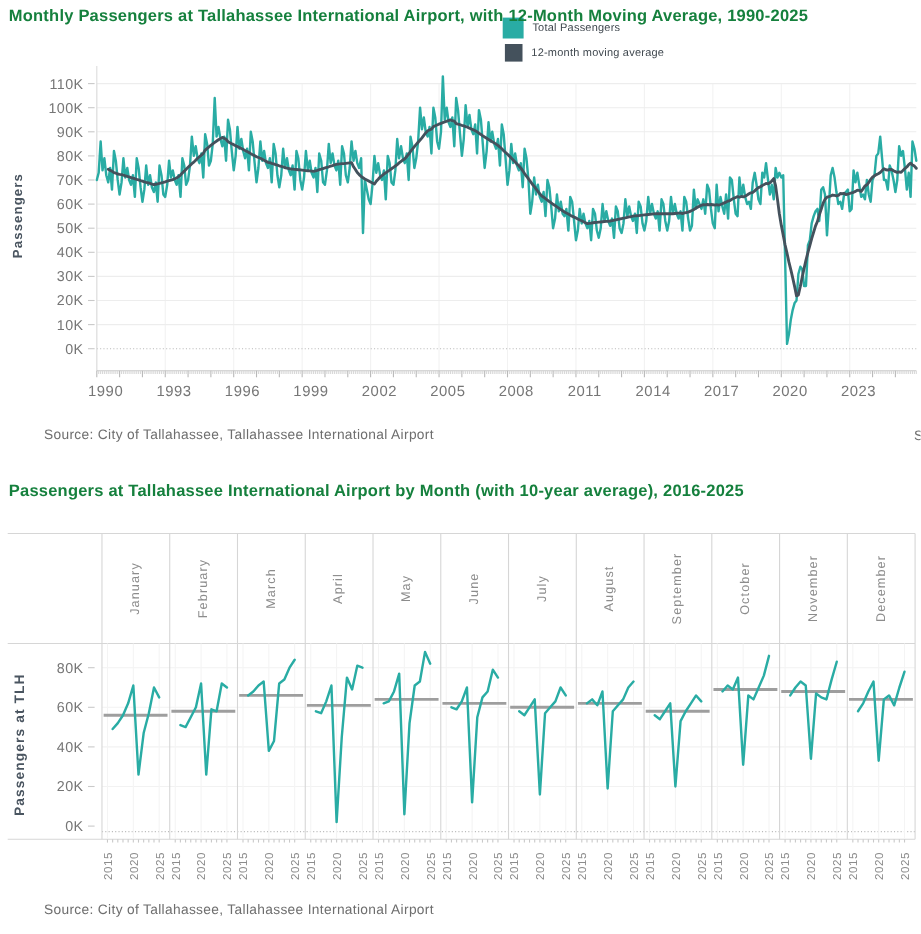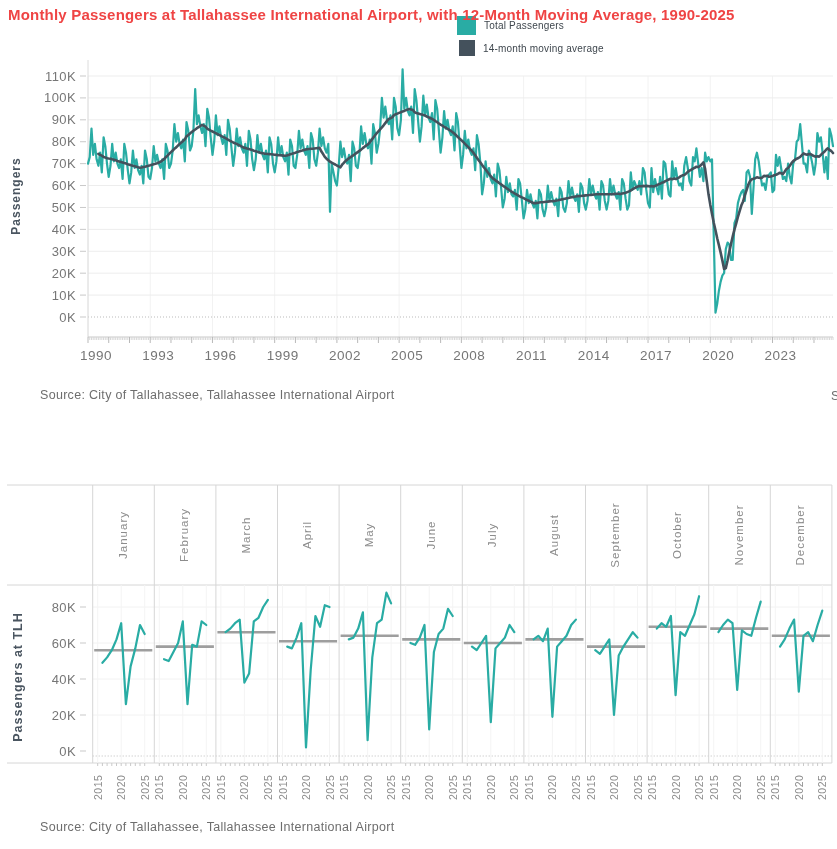--- a/index.html
+++ b/index.html
@@ -1,18 +1,18 @@
 <!DOCTYPE html>
 <html><head>
 <meta charset="utf-8">
 <style>
   html,body{margin:0;padding:0;background:#ffffff;}
   .wrap{position:relative;width:837px;height:849px;background:#fff;overflow:hidden;
         font-family:"Liberation Sans", sans-serif;}
-  .viz-title{position:absolute;left:8px;font-weight:bold;font-size:15px;color:#ef4444;
+  .viz-title{position:absolute;left:8px;font-weight:bold;font-size:15px;color:#15803d;
              letter-spacing:.2px;z-index:3;white-space:nowrap;}
   .legend{position:absolute;left:457px;top:16px;z-index:2;}
   .legend-row{display:flex;align-items:center;margin-bottom:5px;cursor:default;}
   .swatch{display:inline-block;margin-right:8px;}
   .swatch.s1{width:19px;height:19px;}
   .swatch.s2{width:16px;height:16px;margin-left:2px;}
   .legend-label{font-size:10px;color:#3f474e;letter-spacing:.2px;white-space:nowrap;}
   .src{position:absolute;left:8px;font-size:12.5px;color:#6e6e6e;letter-spacing:.3px;white-space:nowrap;margin-left:32px;}
   .edge-frag{position:absolute;left:831px;top:389px;font-size:12.5px;color:#6e6e6e;}
   svg{position:absolute;left:0;overflow:visible;}
@@ -25,21 +25,21 @@
 
   <div class="viz-title" style="top:6px;">Monthly Passengers at Tallahassee International Airport, with 12-Month Moving Average, 1990-2025</div>
 
   <div class="legend">
     <div class="legend-row">
       <span class="swatch s1" style="background: rgb(41, 172, 164);"></span>
       <span class="legend-label">Total Passengers</span>
     </div>
     <div class="legend-row">
       <span class="swatch s2" style="background: rgb(68, 81, 92);"></span>
-      <span class="legend-label">14-month moving average</span>
+      <span class="legend-label">12-month moving average</span>
     </div>
   </div>
 
   <svg id="c1" width="837" height="335" style="top:55px;">
       <line x1="88" y1="21" x2="88" y2="282" stroke="#F2F2F2" stroke-width="1"></line>
       <line x1="150.22737819025522" y1="21" x2="150.22737819025522" y2="282" stroke="#F2F2F2" stroke-width="1"></line>
       <line x1="212.45475638051045" y1="21" x2="212.45475638051045" y2="282" stroke="#F2F2F2" stroke-width="1"></line>
       <line x1="274.6821345707657" y1="21" x2="274.6821345707657" y2="282" stroke="#F2F2F2" stroke-width="1"></line>
       <line x1="336.9095127610209" y1="21" x2="336.9095127610209" y2="282" stroke="#F2F2F2" stroke-width="1"></line>
       <line x1="399.1368909512761" y1="21" x2="399.1368909512761" y2="282" stroke="#F2F2F2" stroke-width="1"></line>
@@ -532,20 +532,21 @@
       <text x="718.2737819025522" y="305" fill="#767676" font-size="13.5" text-anchor="middle" letter-spacing=".5">2020</text>
       <text x="780.5011600928075" y="305" fill="#767676" font-size="13.5" text-anchor="middle" letter-spacing=".5">2023</text>
       <text fill="#4a5560" font-size="12" text-anchor="middle" font-weight="bold" letter-spacing="1" transform="translate(20,141) rotate(-90)">Passengers</text>
       <polyline points="88.0,108.6 89.7,102.1 91.5,73.6 93.2,99.9 94.9,88.9 96.6,104.3 98.4,110.8 100.1,97.7 101.8,117.4 103.6,82.3 105.3,91.1 107.0,108.6 108.7,121.8 110.5,110.8 112.2,88.9 113.9,106.4 115.7,97.7 117.4,108.6 119.1,113.0 120.8,104.3 122.6,124.0 124.3,88.9 126.0,97.7 127.8,115.2 129.5,128.4 131.2,117.4 132.9,95.5 134.7,113.0 136.4,104.3 138.1,115.2 139.9,119.6 141.6,110.8 143.3,128.4 145.0,95.5 146.8,104.3 148.5,121.8 150.2,124.0 152.0,113.0 153.7,91.1 155.4,106.4 157.1,99.9 158.9,108.6 160.6,113.0 162.3,104.3 164.1,124.0 165.8,88.9 167.5,95.5 169.2,113.0 171.0,108.6 172.7,95.5 174.4,69.2 176.2,86.7 177.9,78.0 179.6,88.9 181.3,93.3 183.1,84.5 184.8,106.4 186.5,67.0 188.3,75.8 190.0,95.5 191.7,91.1 193.4,75.8 195.2,34.1 196.9,69.2 198.6,60.4 200.4,71.4 202.1,78.0 203.8,69.2 205.5,91.1 207.3,53.9 209.0,62.6 210.7,82.3 212.5,99.9 214.2,86.7 215.9,60.4 217.6,80.2 219.4,71.4 221.1,82.3 222.8,88.9 224.6,80.2 226.3,99.9 228.0,64.8 229.7,73.6 231.5,93.3 233.2,110.8 234.9,97.7 236.7,73.6 238.4,91.1 240.1,82.3 241.8,93.3 243.6,97.7 245.3,88.9 247.0,110.8 248.8,75.8 250.5,84.5 252.2,104.3 253.9,115.2 255.7,104.3 257.4,80.2 259.1,97.7 260.9,88.9 262.6,99.9 264.3,104.3 266.0,95.5 267.8,117.4 269.5,82.3 271.2,88.9 273.0,108.6 274.7,117.4 276.4,106.4 278.1,82.3 279.9,99.9 281.6,91.1 283.3,102.1 285.1,106.4 286.8,97.7 288.5,119.6 290.2,84.5 292.0,91.1 293.7,110.8 295.4,113.0 297.2,99.9 298.9,75.8 300.6,93.3 302.3,84.5 304.1,95.5 305.8,99.9 307.5,91.1 309.3,113.0 311.0,78.0 312.7,84.5 314.4,104.3 316.2,110.8 317.9,97.7 319.6,73.6 321.4,91.1 323.1,82.3 324.8,93.3 326.5,97.7 328.3,88.9 330.0,156.8 331.7,108.6 333.5,117.4 335.2,126.2 336.9,130.5 338.6,113.0 340.4,86.7 342.1,102.1 343.8,93.3 345.6,104.3 347.3,108.6 349.0,99.9 350.7,126.2 352.5,86.7 354.2,93.3 355.9,110.8 357.7,113.0 359.4,99.9 361.1,71.4 362.8,88.9 364.6,78.0 366.3,88.9 368.0,93.3 369.8,84.5 371.5,108.6 373.2,69.2 374.9,78.0 376.7,97.7 378.4,88.9 380.1,73.6 381.9,42.9 383.6,62.6 385.3,51.7 387.0,64.8 388.8,69.2 390.5,60.4 392.2,84.5 394.0,42.9 395.7,51.7 397.4,73.6 399.1,80.2 400.9,64.8 402.6,14.4 404.3,53.9 406.1,42.9 407.8,56.1 409.5,60.4 411.2,51.7 413.0,78.0 414.7,34.1 416.4,45.1 418.2,67.0 419.9,86.7 421.6,71.4 423.3,40.7 425.1,60.4 426.8,49.5 428.5,62.6 430.3,67.0 432.0,58.2 433.7,84.5 435.4,45.1 437.2,53.9 438.9,75.8 440.6,97.7 442.4,82.3 444.1,56.1 445.8,73.6 447.5,64.8 449.3,75.8 451.0,80.2 452.7,71.4 454.5,95.5 456.2,58.2 457.9,67.0 459.6,88.9 461.4,113.0 463.1,99.9 464.8,75.8 466.5,93.3 468.3,84.5 470.0,95.5 471.7,99.9 473.5,93.3 475.2,115.2 476.9,80.2 478.6,88.9 480.4,108.6 482.1,139.3 483.8,128.4 485.6,106.4 487.3,121.8 489.0,113.0 490.7,124.0 492.5,128.4 494.2,119.6 495.9,141.5 497.7,108.6 499.4,115.2 501.1,132.7 502.8,152.5 504.6,143.7 506.3,121.8 508.0,137.1 509.8,128.4 511.5,139.3 513.2,141.5 514.9,134.9 516.7,154.6 518.4,124.0 520.1,128.4 521.9,145.9 523.6,163.4 525.3,154.6 527.0,134.9 528.8,148.1 530.5,139.3 532.2,148.1 534.0,152.5 535.7,145.9 537.4,163.4 539.1,134.9 540.9,139.3 542.6,154.6 544.3,161.2 546.1,152.5 547.8,130.5 549.5,145.9 551.2,137.1 553.0,145.9 554.7,150.3 556.4,143.7 558.2,161.2 559.9,132.7 561.6,137.1 563.3,152.5 565.1,156.8 566.8,148.1 568.5,126.2 570.3,141.5 572.0,132.7 573.7,141.5 575.4,145.9 577.2,139.3 578.9,156.8 580.6,128.4 582.4,132.7 584.1,148.1 585.8,154.6 587.5,145.9 589.3,124.0 591.0,139.3 592.7,130.5 594.5,139.3 596.2,143.7 597.9,137.1 599.6,154.6 601.4,126.2 603.1,130.5 604.8,145.9 606.6,154.6 608.3,145.9 610.0,124.0 611.7,139.3 613.5,130.5 615.2,139.3 616.9,143.7 618.7,137.1 620.4,154.6 622.1,124.0 623.8,128.4 625.6,143.7 627.3,154.6 629.0,150.3 630.8,117.4 632.5,134.9 634.2,126.2 635.9,130.5 637.7,134.9 639.4,126.2 641.1,139.3 642.9,113.0 644.6,117.4 646.3,134.9 648.0,148.1 649.8,152.5 651.5,113.0 653.2,137.1 655.0,124.0 656.7,132.7 658.4,139.3 660.1,121.8 661.9,143.7 663.6,106.4 665.3,108.6 667.1,126.2 668.8,139.3 670.5,141.5 672.2,106.4 674.0,124.0 675.7,113.0 677.4,124.0 679.2,130.5 680.9,128.4 682.6,134.9 684.3,110.8 686.1,102.1 687.8,113.0 689.5,126.2 691.3,130.5 693.0,102.1 694.7,106.4 696.4,93.3 698.2,108.6 699.9,121.8 701.6,113.0 703.4,126.2 705.1,97.7 706.8,106.4 708.5,102.1 710.3,106.4 712.0,104.3 713.7,178.7 715.5,257.6 717.2,248.9 718.9,235.7 720.6,226.9 722.4,220.4 724.1,218.2 725.8,194.1 727.6,187.5 729.3,189.7 731.0,205.0 732.7,205.0 734.5,167.8 736.2,163.4 737.9,148.1 739.7,141.5 741.4,137.1 743.1,134.9 744.8,145.9 746.6,117.4 748.3,115.2 750.0,121.8 751.8,159.0 753.5,132.7 755.2,104.3 756.9,97.7 758.7,106.4 760.4,119.6 762.1,130.5 763.9,128.4 765.6,134.9 767.3,121.8 769.0,119.6 770.8,117.4 772.5,137.1 774.2,134.9 776.0,99.9 777.7,110.8 779.4,102.1 781.1,113.0 782.9,124.0 784.6,121.8 786.3,126.2 788.1,108.6 789.8,121.8 791.5,128.4 793.2,108.6 795.0,104.3 796.7,86.7 798.4,84.5 800.2,69.2 801.9,88.9 803.6,108.6 805.3,108.6 807.1,117.4 808.8,95.5 810.5,99.9 812.3,108.6 814.0,119.6 815.7,108.6 817.4,78.0 819.2,86.7 820.9,82.3 822.6,97.7 824.4,117.4 826.1,102.1 827.8,124.0 829.5,73.6 831.3,80.2 833.0,91.1" fill="none" stroke="#29ACA4" stroke-width="2.2" stroke-linejoin="round" stroke-linecap="round"></polyline>
       <polyline points="98.4,98.8 100.1,99.9 101.8,100.6 103.6,101.9 105.3,102.4 107.0,103.2 108.7,103.5 110.5,103.7 112.2,104.3 113.9,104.8 115.7,105.3 117.4,105.9 119.1,106.4 120.8,107.0 122.6,107.5 124.3,108.1 126.0,108.6 127.8,109.2 129.5,109.7 131.2,110.3 132.9,110.8 134.7,111.2 136.4,111.7 138.1,112.3 139.9,112.8 141.6,112.5 143.3,112.1 145.0,111.7 146.8,111.2 148.5,110.8 150.2,110.3 152.0,109.7 153.7,109.2 155.4,108.8 157.1,108.3 158.9,107.5 160.6,106.8 162.3,105.5 164.1,104.1 165.8,102.2 167.5,100.6 169.2,98.8 171.0,97.1 172.7,95.5 174.4,93.8 176.2,92.4 177.9,90.6 179.6,88.9 181.3,87.5 183.1,86.0 184.8,84.4 186.5,81.4 188.3,80.0 190.0,78.5 191.7,77.1 193.4,75.8 195.2,74.5 196.9,73.2 198.6,72.1 200.4,71.0 202.1,69.9 203.8,70.7 205.5,71.6 207.3,73.8 209.0,74.7 210.7,75.6 212.5,76.5 214.2,77.4 215.9,78.3 217.6,79.1 219.4,80.0 221.1,80.9 222.8,81.8 224.6,82.7 226.3,83.6 228.0,84.7 229.7,85.6 231.5,86.5 233.2,87.5 234.9,88.2 236.7,88.9 238.4,89.8 240.1,90.7 241.8,91.7 243.6,92.6 245.3,92.9 247.0,93.5 248.8,94.0 250.5,94.6 252.2,95.1 253.9,95.7 255.7,96.2 257.4,96.8 259.1,97.3 260.9,97.9 262.6,98.2 264.3,98.6 266.0,98.8 267.8,99.0 269.5,99.1 271.2,99.3 273.0,99.5 274.7,99.7 276.4,99.9 278.1,100.1 279.9,100.2 281.6,100.4 283.3,100.6 285.1,100.8 286.8,100.4 288.5,99.9 290.2,99.3 292.0,98.8 293.7,98.2 295.4,97.7 297.2,97.1 298.9,96.6 300.6,96.0 302.3,95.5 304.1,94.9 305.8,94.4 307.5,94.2 309.3,94.0 311.0,93.8 312.7,93.7 314.4,93.5 316.2,93.3 317.9,93.1 319.6,92.9 321.4,96.6 323.1,99.1 324.8,101.9 326.5,103.7 328.3,105.3 330.0,106.6 331.7,107.7 333.5,108.6 335.2,109.5 336.9,110.5 338.6,111.4 340.4,112.3 342.1,109.7 343.8,107.9 345.6,105.9 347.3,104.6 349.0,103.2 350.7,102.1 352.5,100.8 354.2,99.7 355.9,98.4 357.7,97.1 359.4,95.9 361.1,94.6 362.8,93.1 364.6,91.7 366.3,90.4 368.0,89.3 369.8,87.3 371.5,85.1 373.2,82.7 374.9,80.5 376.7,78.3 378.4,76.3 380.1,74.3 381.9,72.3 383.6,70.3 385.3,68.1 387.0,65.9 388.8,63.9 390.5,63.2 392.2,62.4 394.0,60.1 395.7,59.3 397.4,58.6 399.1,57.9 400.9,57.2 402.6,56.4 404.3,55.9 406.1,55.1 407.8,54.6 409.5,54.0 411.2,54.6 413.0,55.1 414.7,57.3 416.4,57.9 418.2,58.4 419.9,59.0 421.6,59.5 423.3,60.1 425.1,60.6 426.8,61.5 428.5,62.3 430.3,63.0 432.0,63.9 433.7,64.8 435.4,66.1 437.2,67.2 438.9,68.5 440.6,69.6 442.4,70.7 444.1,71.8 445.8,72.7 447.5,73.8 449.3,74.9 451.0,76.0 452.7,77.2 454.5,78.7 456.2,80.3 457.9,82.0 459.6,83.6 461.4,85.3 463.1,86.9 464.8,88.7 466.5,90.4 468.3,92.2 470.0,94.0 471.7,95.7 473.5,97.9 475.2,100.2 476.9,102.8 478.6,105.2 480.4,107.5 482.1,109.9 483.8,112.3 485.6,114.5 487.3,116.7 489.0,119.0 490.7,121.2 492.5,123.2 494.2,124.3 495.9,125.6 497.7,126.9 499.4,128.2 501.1,129.4 502.8,130.7 504.6,131.8 506.3,133.1 508.0,134.2 509.8,135.5 511.5,136.6 513.2,137.7 514.9,138.6 516.7,139.5 518.4,140.6 520.1,141.5 521.9,142.4 523.6,143.1 525.3,144.1 527.0,145.0 528.8,145.7 530.5,146.6 532.2,147.5 534.0,148.3 535.7,148.1 537.4,147.9 539.1,147.5 540.9,147.3 542.6,147.2 544.3,147.0 546.1,146.8 547.8,146.6 549.5,146.4 551.2,146.2 553.0,146.1 554.7,145.9 556.4,145.5 558.2,145.2 559.9,144.8 561.6,144.4 563.3,144.1 565.1,143.7 566.8,143.3 568.5,143.0 570.3,142.6 572.0,142.2 573.7,141.9 575.4,141.5 577.2,141.3 578.9,141.1 580.6,141.0 582.4,140.8 584.1,140.6 585.8,140.4 587.5,140.2 589.3,140.0 591.0,139.9 592.7,139.7 594.5,139.5 596.2,139.3 597.9,139.3 599.6,139.3 601.4,139.3 603.1,139.3 604.8,139.3 606.6,139.3 608.3,139.3 610.0,139.3 611.7,139.3 613.5,139.1 615.2,138.9 616.9,138.8 618.7,138.8 620.4,139.1 622.1,138.6 623.8,138.2 625.6,137.8 627.3,137.1 629.0,136.4 630.8,135.5 632.5,134.2 634.2,133.3 635.9,132.4 637.7,131.6 639.4,131.1 641.1,131.3 642.9,130.9 644.6,131.1 646.3,130.9 648.0,131.1 649.8,131.5 651.5,131.1 653.2,131.5 655.0,130.9 656.7,130.2 658.4,129.4 660.1,128.7 661.9,127.8 663.6,127.3 665.3,126.2 667.1,125.3 668.8,124.5 670.5,123.8 672.2,124.3 674.0,123.6 675.7,124.0 677.4,123.4 679.2,122.3 680.9,121.2 682.6,120.3 684.3,120.0 686.1,118.5 687.8,116.9 689.5,115.6 691.3,114.8 693.0,113.6 694.7,112.8 696.4,111.7 698.2,112.1 699.9,111.2 701.6,109.5 703.4,107.4 705.1,113.7 706.8,126.3 708.5,139.3 710.3,149.9 712.0,158.7 713.7,167.6 715.5,175.3 717.2,183.3 718.9,190.1 720.6,197.4 722.4,205.6 724.1,214.0 725.8,213.1 727.6,205.2 729.3,196.8 731.0,189.0 732.7,181.5 734.5,174.4 736.2,168.3 737.9,161.9 739.7,155.9 741.4,150.3 743.1,146.4 744.8,140.4 746.6,135.1 748.3,129.6 750.0,126.2 751.8,124.3 753.5,123.8 755.2,123.2 756.9,122.3 758.7,122.7 760.4,123.1 762.1,122.7 763.9,120.9 765.6,121.1 767.3,120.7 769.0,121.8 770.8,121.4 772.5,120.9 774.2,120.3 776.0,119.8 777.7,119.0 779.4,117.9 781.1,118.1 782.9,119.0 784.6,116.7 786.3,114.1 788.1,113.0 789.8,110.8 791.5,108.1 793.2,106.1 795.0,104.8 796.7,103.7 798.4,103.0 800.2,101.9 801.9,100.1 803.6,98.4 805.3,99.3 807.1,99.7 808.8,99.0 810.5,99.1 812.3,100.2 814.0,101.0 815.7,101.7 817.4,101.2 819.2,101.7 820.9,99.9 822.6,98.2 824.4,96.8 826.1,94.7 827.8,93.3 829.5,95.0 831.3,96.0 833.0,98.0" fill="none" stroke="#44515C" stroke-width="2.6" stroke-linejoin="round" stroke-linecap="round"></polyline>
     </svg>
 
   <div class="src" style="top:388px;">Source: City of Tallahassee, Tallahassee International Airport</div>
   <div class="edge-frag">S</div>
 
+  <div class="viz-title" style="top:438px;">Passengers at Tallahassee International Airport by Month (with 10-year average),  2016-2025</div>
 
   <svg id="c2" width="837" height="365" style="top:470px;">
       <line x1="80" y1="281" x2="86" y2="281" stroke="#C9C9C9" stroke-width="1"></line>
       <text x="76" y="285.5" fill="#767676" font-size="13" text-anchor="end" letter-spacing=".4">0K</text>
       <line x1="92.7" y1="245" x2="831.9000000000001" y2="245" stroke="#F2F2F2" stroke-width="1"></line>
       <line x1="80" y1="245" x2="86" y2="245" stroke="#C9C9C9" stroke-width="1"></line>
       <text x="76" y="249.5" fill="#767676" font-size="13" text-anchor="end" letter-spacing=".4">20K</text>
       <line x1="92.7" y1="209" x2="831.9000000000001" y2="209" stroke="#F2F2F2" stroke-width="1"></line>
       <line x1="80" y1="209" x2="86" y2="209" stroke="#C9C9C9" stroke-width="1"></line>
       <text x="76" y="213.5" fill="#767676" font-size="13" text-anchor="end" letter-spacing=".4">40K</text>

